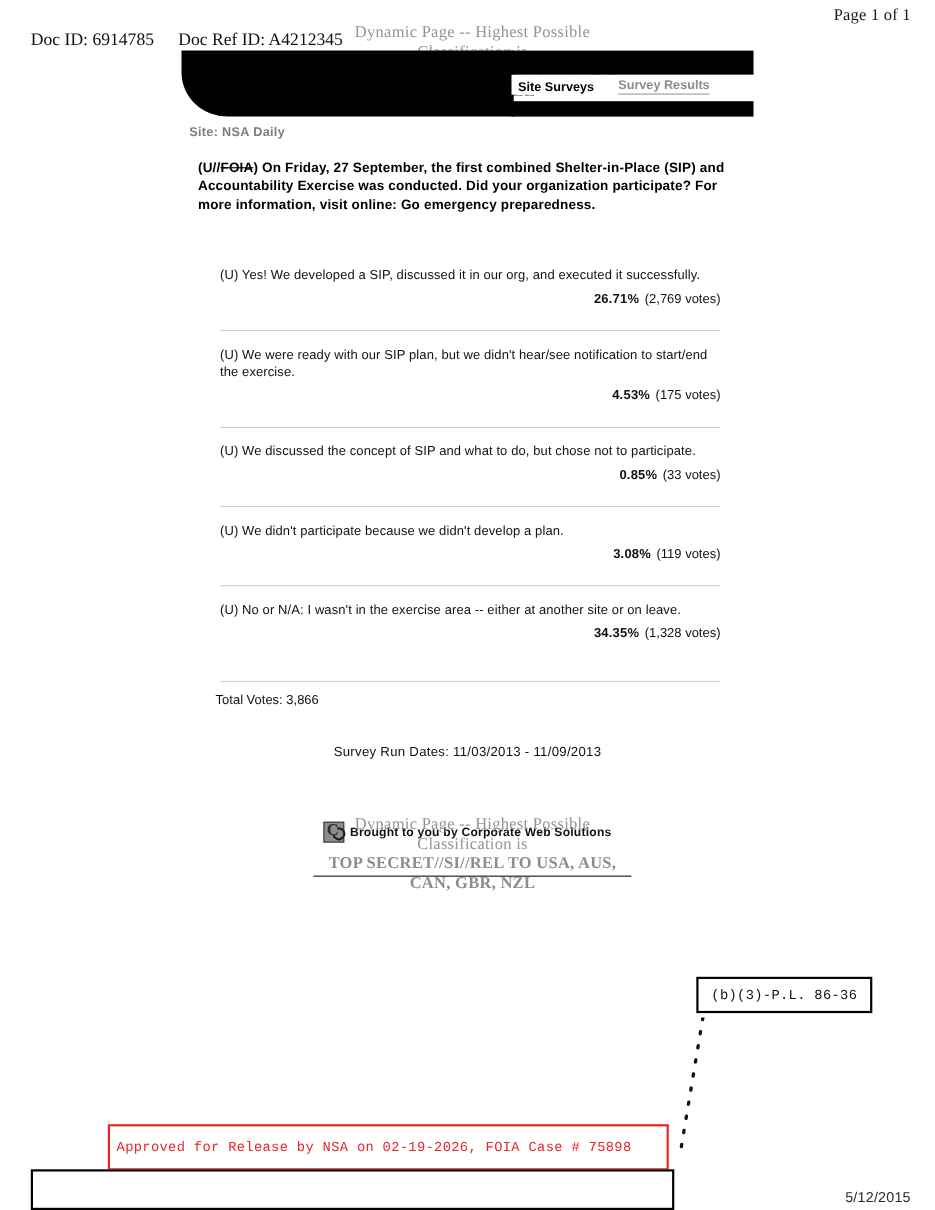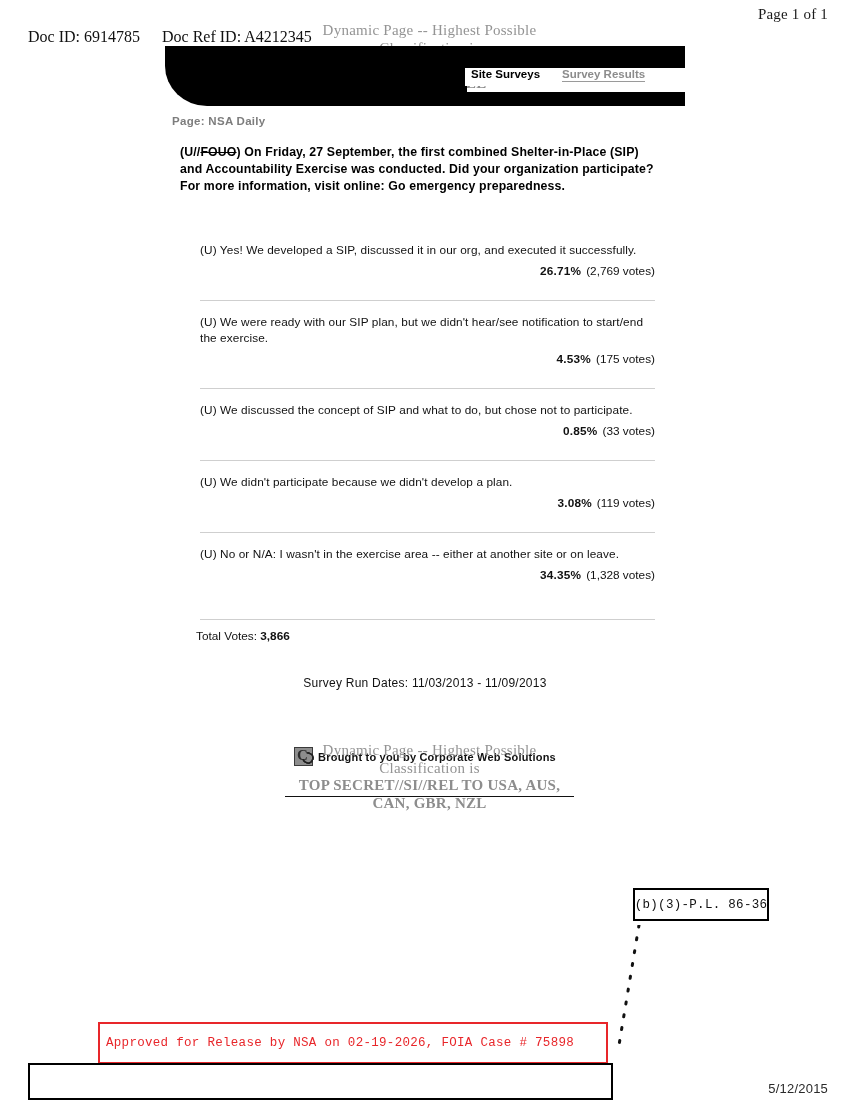--- a/index.html
+++ b/index.html
@@ -97,21 +97,21 @@
     height: 22px;
     background: #000;
   }
   .masthead-navstrip {
     position: absolute;
     left: 300px; top: 22px;
     width: 220px;
     height: 18px;
     background: #ffffff;
     display: flex;
-    align-items: flex-start;
+    align-items: flex-end;
   }
   .masthead-right-bottom {
     position: absolute;
     left: 300px; top: 46px;
     width: 220px;
     height: 14px;
     background: #000;
   }
   .nav-link {
     font-size: 11.5px;
@@ -193,21 +193,21 @@
     width: 455px;
     border-top: 1px solid #cfcfcf;
   }
   .total-votes {
     position: absolute;
     top: 629px;
     left: 196px;
     font-size: 11.8px;
     color: #111;
   }
-  .total-votes b { font-weight: bold; }
+  .total-votes b { font-weight: normal; }
 
   .run-dates {
     position: absolute;
     top: 676px;
     left: 0; right: 0;
     text-align: center;
     font-size: 12px;
     color: #111;
     letter-spacing: .25px;
   }
@@ -256,21 +256,21 @@
     font-weight: bold;
     color: #111;
     letter-spacing: .2px;
   }
 
   
   .exemption-box {
     position: absolute;
     top: 888px;
     left: 633px;
-    width: 136px;
+    width: 160px;
     height: 33px;
     border: 2.5px solid #000;
     background: #fff;
     display: flex;
     align-items: center;
     justify-content: center;
     box-sizing: border-box;
   }
   .exemption-text {
     font-family: "Liberation Mono", monospace;
@@ -343,24 +343,24 @@
 <div class="masthead">
   <div class="masthead-left"></div>
   <div class="masthead-right-top"></div>
   <div class="masthead-navstrip">
     <span class="nav-link" id="nav-site-surveys">Site Surveys</span>
     <span class="nav-link" id="nav-survey-results">Survey Results</span>
   </div>
   <div class="masthead-right-bottom"></div>
 </div>
 
-<div class="site-label">Page: NSA Daily</div>
+<div class="site-label">Site: NSA Daily</div>
 
 <div class="question">
-  <span>(U//</span><span class="strike">FOUO</span><span>) On Friday, 27 September, the first combined Shelter-in-Place (SIP) and Accountability Exercise was conducted. Did your organization participate? For more information, visit online: Go emergency preparedness.</span>
+  <span>(U//</span><span class="strike">FOIA</span><span>) On Friday, 27 September, the first combined Shelter-in-Place (SIP) and Accountability Exercise was conducted. Did your organization participate? For more information, visit online: Go emergency preparedness.</span>
 </div>
 
 <div class="options" id="options-list">
     <div class="option">
       <div class="option-text">(U) Yes! We developed a SIP, discussed it in our org, and executed it successfully.</div>
       <div class="option-result"><span class="option-pct">26.71%</span><span class="option-votes">(2,769 votes)</span></div>
     </div>
     <div class="option">
       <div class="option-text">(U) We were ready with our SIP plan, but we didn't hear/see notification to start/end the exercise.</div>
       <div class="option-result"><span class="option-pct">4.53%</span><span class="option-votes">(175 votes)</span></div>

